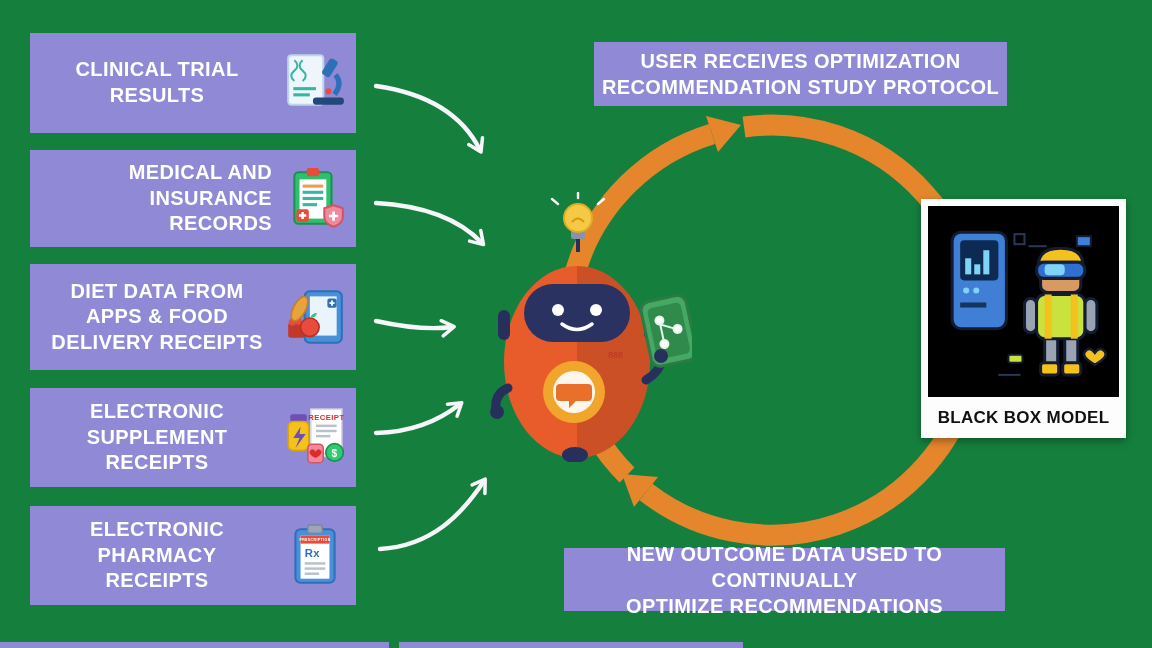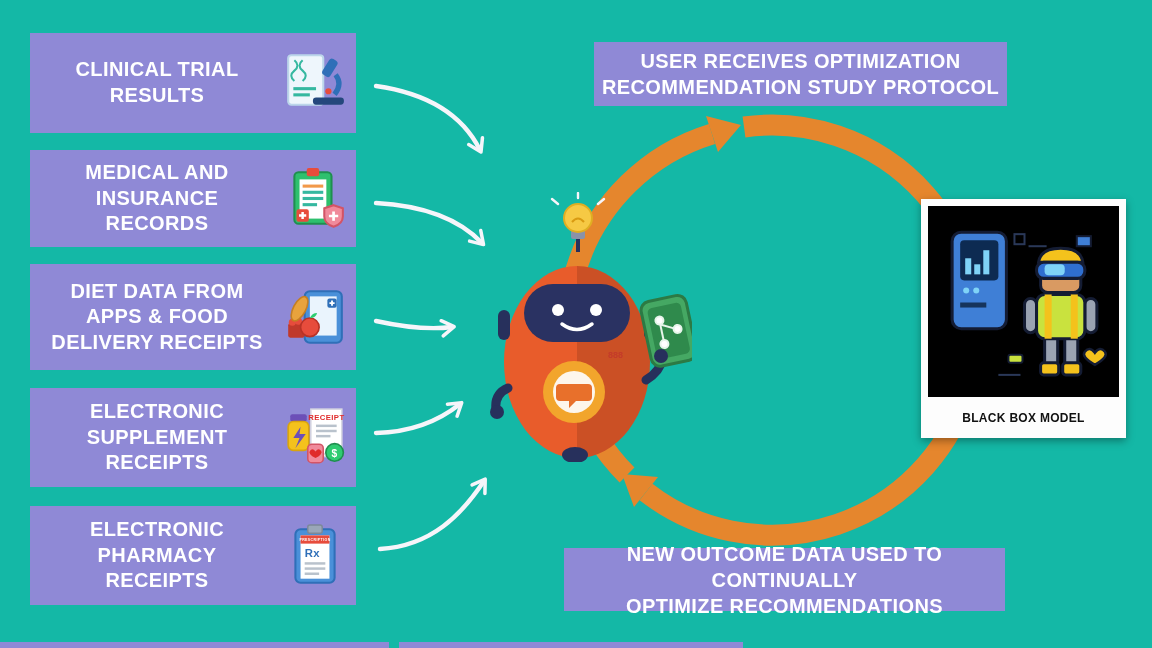--- a/index.html
+++ b/index.html
@@ -1,37 +1,37 @@
 <!DOCTYPE html>
 <html><head>
 <meta charset="utf-8">
 <style>
   * { margin:0; padding:0; box-sizing:border-box; }
   html,body { width:1152px; height:648px; }
-  .stage { position:relative; width:1152px; height:648px; background:#14b8a6; overflow:hidden;
+  .stage { position:relative; width:1152px; height:648px; background:#15803d; overflow:hidden;
            font-family:"Liberation Sans", sans-serif; }
   .panel { position:absolute; background:#8f89d6; color:#fff; font-weight:700; text-align:center;
            display:flex; align-items:center; letter-spacing:.4px; }
   .src { left:30px; width:326px; justify-content:flex-start; }
   .src .label { flex:1; padding:6px 84px 6px 12px; white-space:pre-line; font-size:20px; line-height:1.28; }
   .src .icon { position:absolute; right:8px; top:50%; transform:translateY(-50%); width:66px; height:66px; }
   #src1 { top:33px;  height:100px; }
-  #src2 { top:150px; height:97px; }
+  #src2 { top:150px; height:97px;text-align:right; }
   #src3 { top:264px; height:106px; }
   #src4 { top:388px; height:99px; }
   #src5 { top:506px; height:99px; }
   .banner { justify-content:center; white-space:pre-line; font-size:20px; line-height:1.3; }
   #banner-top    { left:594px; top:42px;  width:413px; height:64px; }
   #banner-bottom { left:564px; top:548px; width:441px; height:63px; }
   .overlay { position:absolute; left:0; top:0; width:1152px; height:648px; pointer-events:none; }
   .polaroid { position:absolute; left:921px; top:199px; width:205px; background:#fdfdfd;
               padding:7px 7px 0 7px; box-shadow:0 3px 8px rgba(0,0,0,.35); }
   .bb-img { display:block; width:191px; height:191px; background:#000; }
   .bb-caption { height:41px; display:flex; align-items:center; justify-content:center; color:#111;
-                font-weight:700; font-size:12px; letter-spacing:.3px; }
+                font-weight:700; font-size:17px; letter-spacing:.3px; }
   .robot { position:absolute; left:462px; top:192px; width:230px; height:270px; }
   .edge { position:absolute; height:6px; background:#8f89d6; bottom:0; }
   #edge1 { left:0; width:389px; }
   #edge2 { left:399px; width:344px; }
 </style>
 </head>
 <body>
 
 <div class="stage">
 

